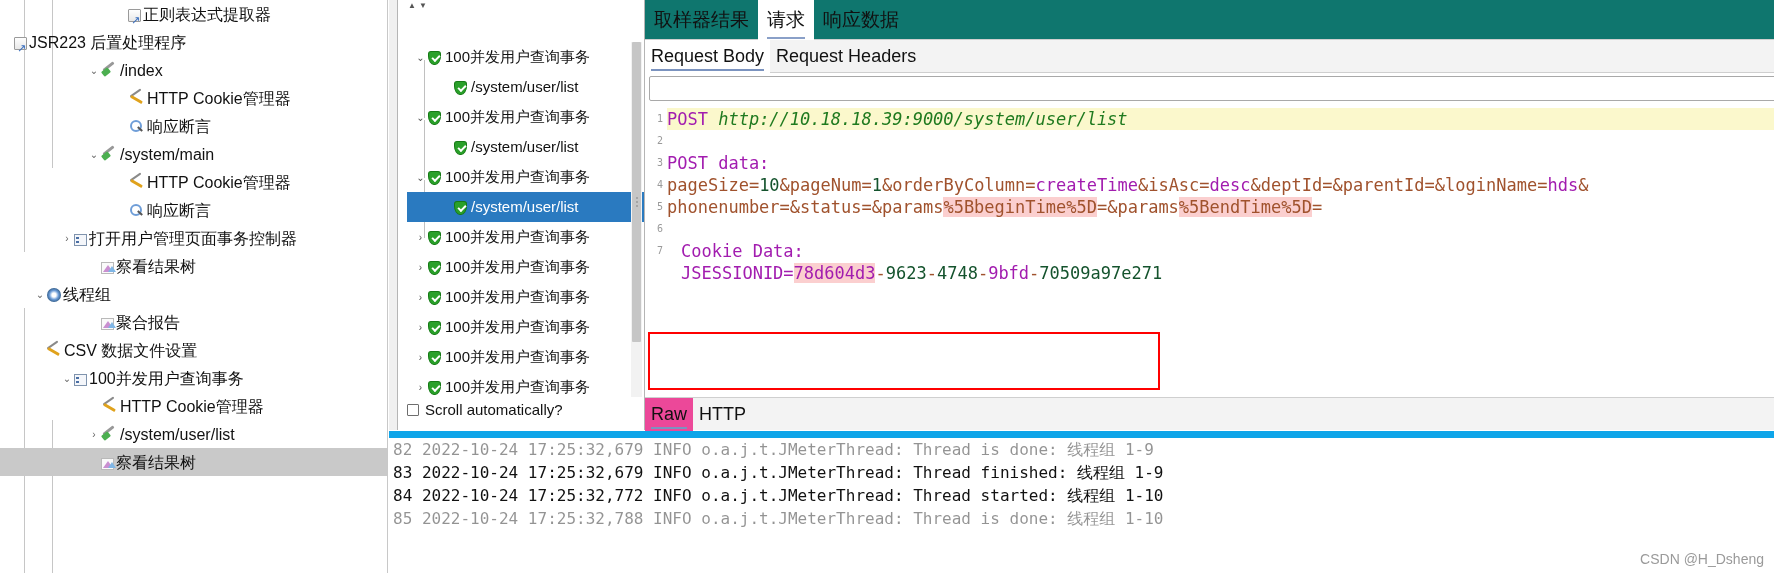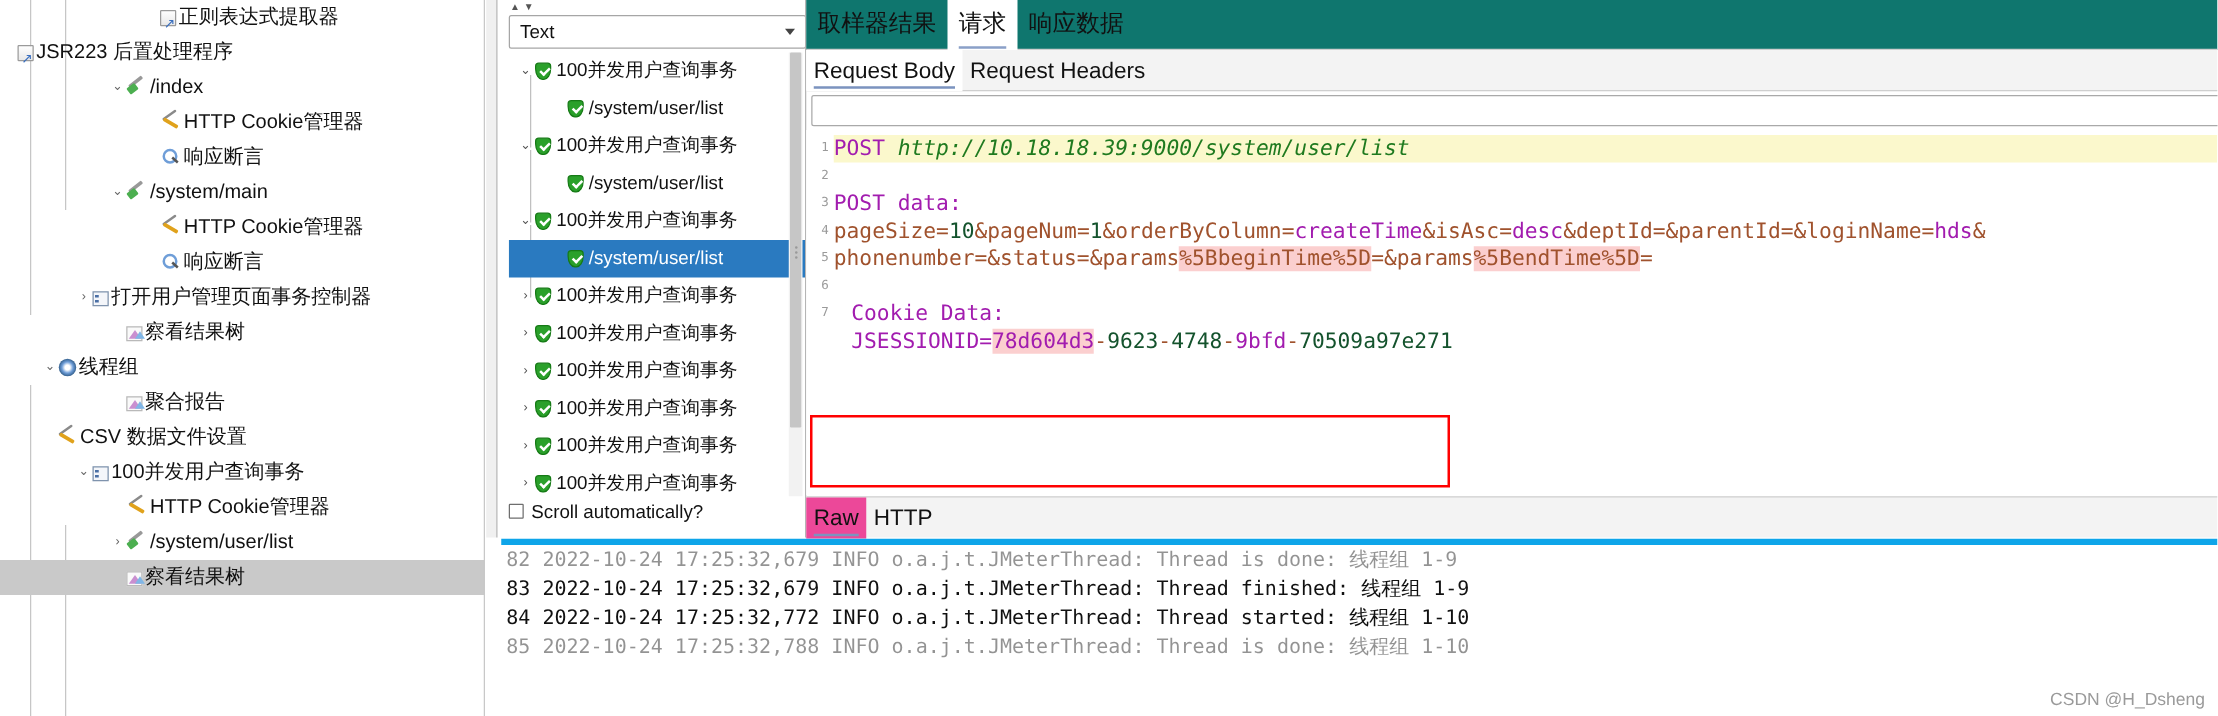--- a/index.html
+++ b/index.html
@@ -177,23 +177,23 @@
     position:absolute; left:0; bottom:0; height:33px; width:100%;
     background:#f3f3f3; border-top:1px solid #cfcfcf;
   }
   .raw-tab { display:inline-block; height:33px; line-height:32px; padding:0 6px; font-size:18px; color:#111;}
   .raw-tab.active{ background:#ec4899;}
   .raw-tab.active::after{content:"";display:block;position:relative;top:-3px;height:2px;background:#7b93bf;}
 
   
   .logpanel {
     position:absolute; left:389px; top:431px; right:0; bottom:0;
-    background:#ffffff; border-top:5px solid #0ea5e9;
+    background:#ffffff; border-top:7px solid #0ea5e9;
     font-family:"DejaVu Sans Mono","Liberation Mono",monospace;
-    font-size:16px; color:#111; overflow:hidden; padding-left:4px;margin-left:12px;
+    font-size:16px; color:#111; overflow:hidden; padding-left:4px;
   }
   .logline { height:23px; line-height:23px; white-space:nowrap; }
   .logline .ln { color:#111; }
   .logline.faded { opacity:.45; }
   .watermark {
     position:absolute; right:10px; bottom:6px; font-size:14px; color:#9a9a9a;
     font-family:"Liberation Sans",sans-serif;
   }
   .topdots { position:absolute; left:1030px; top:2px; font-size:10px; color:#8a8a8a; letter-spacing:2px;}
 </style>
@@ -227,24 +227,20 @@
         <div class="tnode" style="padding-left: 87px;"><span class="tw">›</span><span class="ticon ic-sampler"></span><span class="tlabel">/system/user/list</span></div>
         <div class="tnode sel" style="padding-left: 87px;"><span class="tw none">&nbsp;</span><span class="ticon ic-chart"></span><span class="tlabel">察看结果树</span></div>
       </div>
   </div>
 
   <div class="mid-panel">
     <div class="mid-splitdots"></div>
     <div class="mid-outer">
       <div class="mid-arrows">▲▼</div>
 
-      <div class="combo">
-        <span>Text</span>
-        <span class="caret"></span>
-      </div>
 
       <div class="vline" style="top:60px; height:58px;"></div>
       <div class="vline" style="top:120px; height:58px;"></div>
       <div class="vline" style="top:180px; height:58px;"></div>
 
       <div class="res-list" id="res-nodes">
           <div class="rnode" style="padding-left: 6px;"><span class="rw" style="line-height: 22px;">⌄</span><span class="shield"></span><span>100并发用户查询事务</span></div>
           <div class="rnode" style="padding-left: 32px;"><span class="rw none">&nbsp;</span><span class="shield"></span><span>/system/user/list</span></div>
           <div class="rnode" style="padding-left: 6px;"><span class="rw" style="line-height: 22px;">⌄</span><span class="shield"></span><span>100并发用户查询事务</span></div>
           <div class="rnode" style="padding-left: 32px;"><span class="rw none">&nbsp;</span><span class="shield"></span><span>/system/user/list</span></div>

